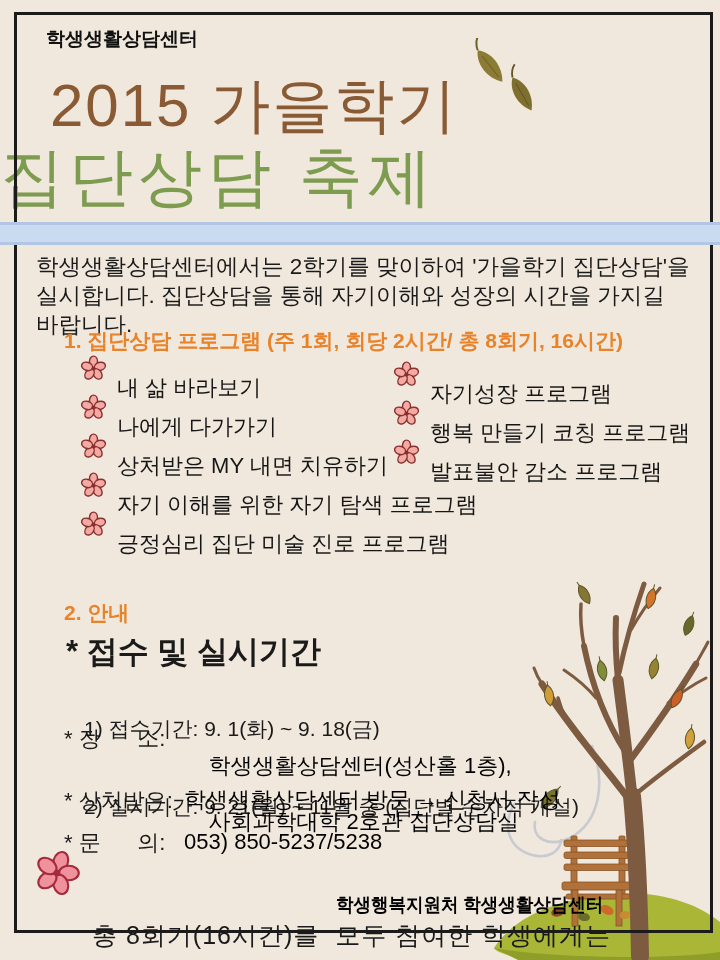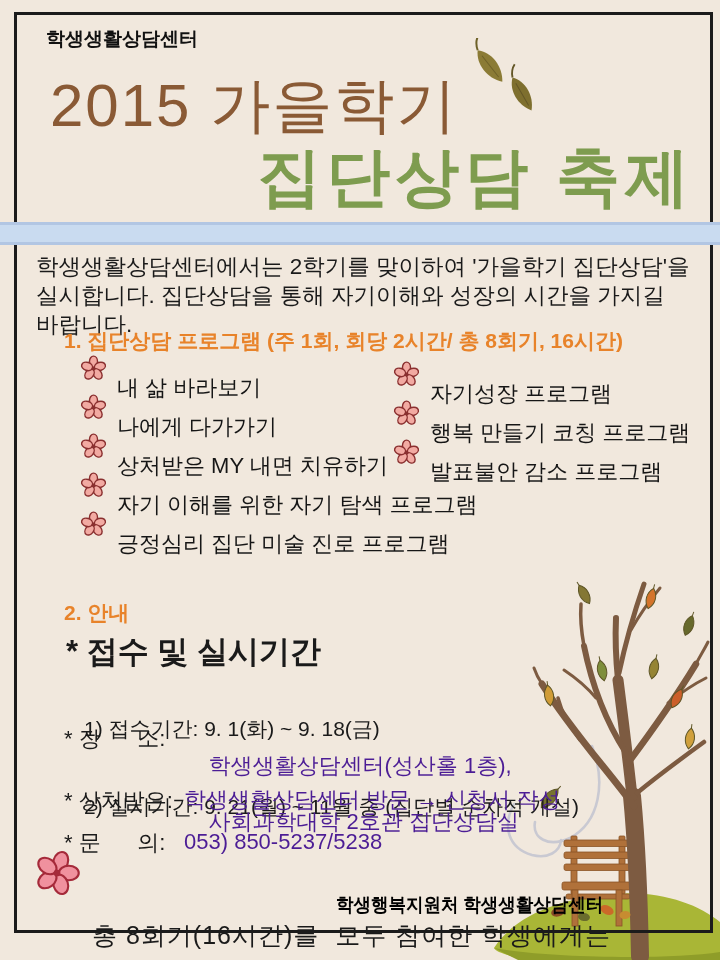--- a/index.html
+++ b/index.html
@@ -16,21 +16,21 @@
     border:3px solid #1b1b1b;z-index:5;pointer-events:none;
   }
   .band{
     position:absolute;left:0;right:0;top:222px;height:17px;
     background:#c9dbf0;border-top:3px solid #b2c6e3;border-bottom:3px solid #b2c6e3;
     z-index:6;
   }
   
   .org-label{left:46px;top:26px;font-size:19px;font-weight:bold;color:#111;z-index:3;}
   .title1{left:50px;top:66px;font-size:60px;color:#8a5a35;letter-spacing:2px;z-index:3;white-space:nowrap;}
-  .title2{left:0;right:26px;top:134px;text-align:right;font-size:64px;color:#7e9c4f;letter-spacing:5px;z-index:3;white-space:nowrap;font-weight:bold;}
+  .title2{left:0;right:26px;top:134px;text-align:left;font-size:64px;color:#7e9c4f;letter-spacing:5px;z-index:3;white-space:nowrap;}
   .title-leaves{left:460px;top:38px;z-index:4;}
   
   .intro{left:36px;top:252px;width:656px;font-size:22.5px;line-height:29px;word-break:break-all;z-index:3;}
   .s-heading{font-size:21px;font-weight:bold;color:#e8832a;z-index:3;white-space:nowrap;}
   .h1{left:64px;top:327px;}
   .h2{left:64px;top:599px;}
   .prog-col{z-index:3;display:flex;flex-direction:column;}
   .col-left{left:80px;top:355px;}
   .col-right{left:393px;top:361px;}
   .prog-item{display:flex;align-items:center;gap:10px;height:26px;margin-bottom:13px;white-space:nowrap;}
@@ -38,21 +38,21 @@
   .flower{width:27px;height:27px;flex:0 0 27px;}
   .flower .petals ellipse{fill:#f2aaa2;stroke:#8a2f2f;stroke-width:1.4;}
   .flower .fl-center{fill:#8a2f2f;}
   .flower-big{width:46px;height:46px;}
   .flower-big .petals ellipse{fill:#f0919e;stroke:#a52a3a;stroke-width:1.2;}
   .flower-big .fl-center{fill:#a52a3a;}
   .period-title{left:66px;top:631px;font-size:31px;font-weight:bold;z-index:3;white-space:nowrap;}
   .period-lines{left:84px;top:664px;font-size:21px;line-height:26px;z-index:3;white-space:pre;}
   .detail-row{left:64px;z-index:3;display:flex;align-items:flex-start;}
   .detail-label{font-size:22px;font-weight:normal;white-space:pre;width:120px;flex:0 0 120px;}
-  .detail-value{font-size:22px;line-height:28px;white-space:pre;color:#4c1d95;}
+  .detail-value{font-size:22px;line-height:28px;white-space:pre;color:#000000;}
   .row1{top:724px;}
   .row2{top:786px;}
   .row3{top:828px;}
   
   .foot-flower{left:34px;top:850px;z-index:3;}
   .foot-note{left:92px;top:848px;font-size:25px;line-height:35px;letter-spacing:1px;z-index:3;white-space:pre;}
   .signature{left:336px;top:893px;font-size:17.5px;font-weight:bold;letter-spacing:0px;color:#000;z-index:4;transform:scaleY(1.08);white-space:nowrap;}
   .tree{left:488px;top:568px;z-index:2;}
 </style>
 </head>

